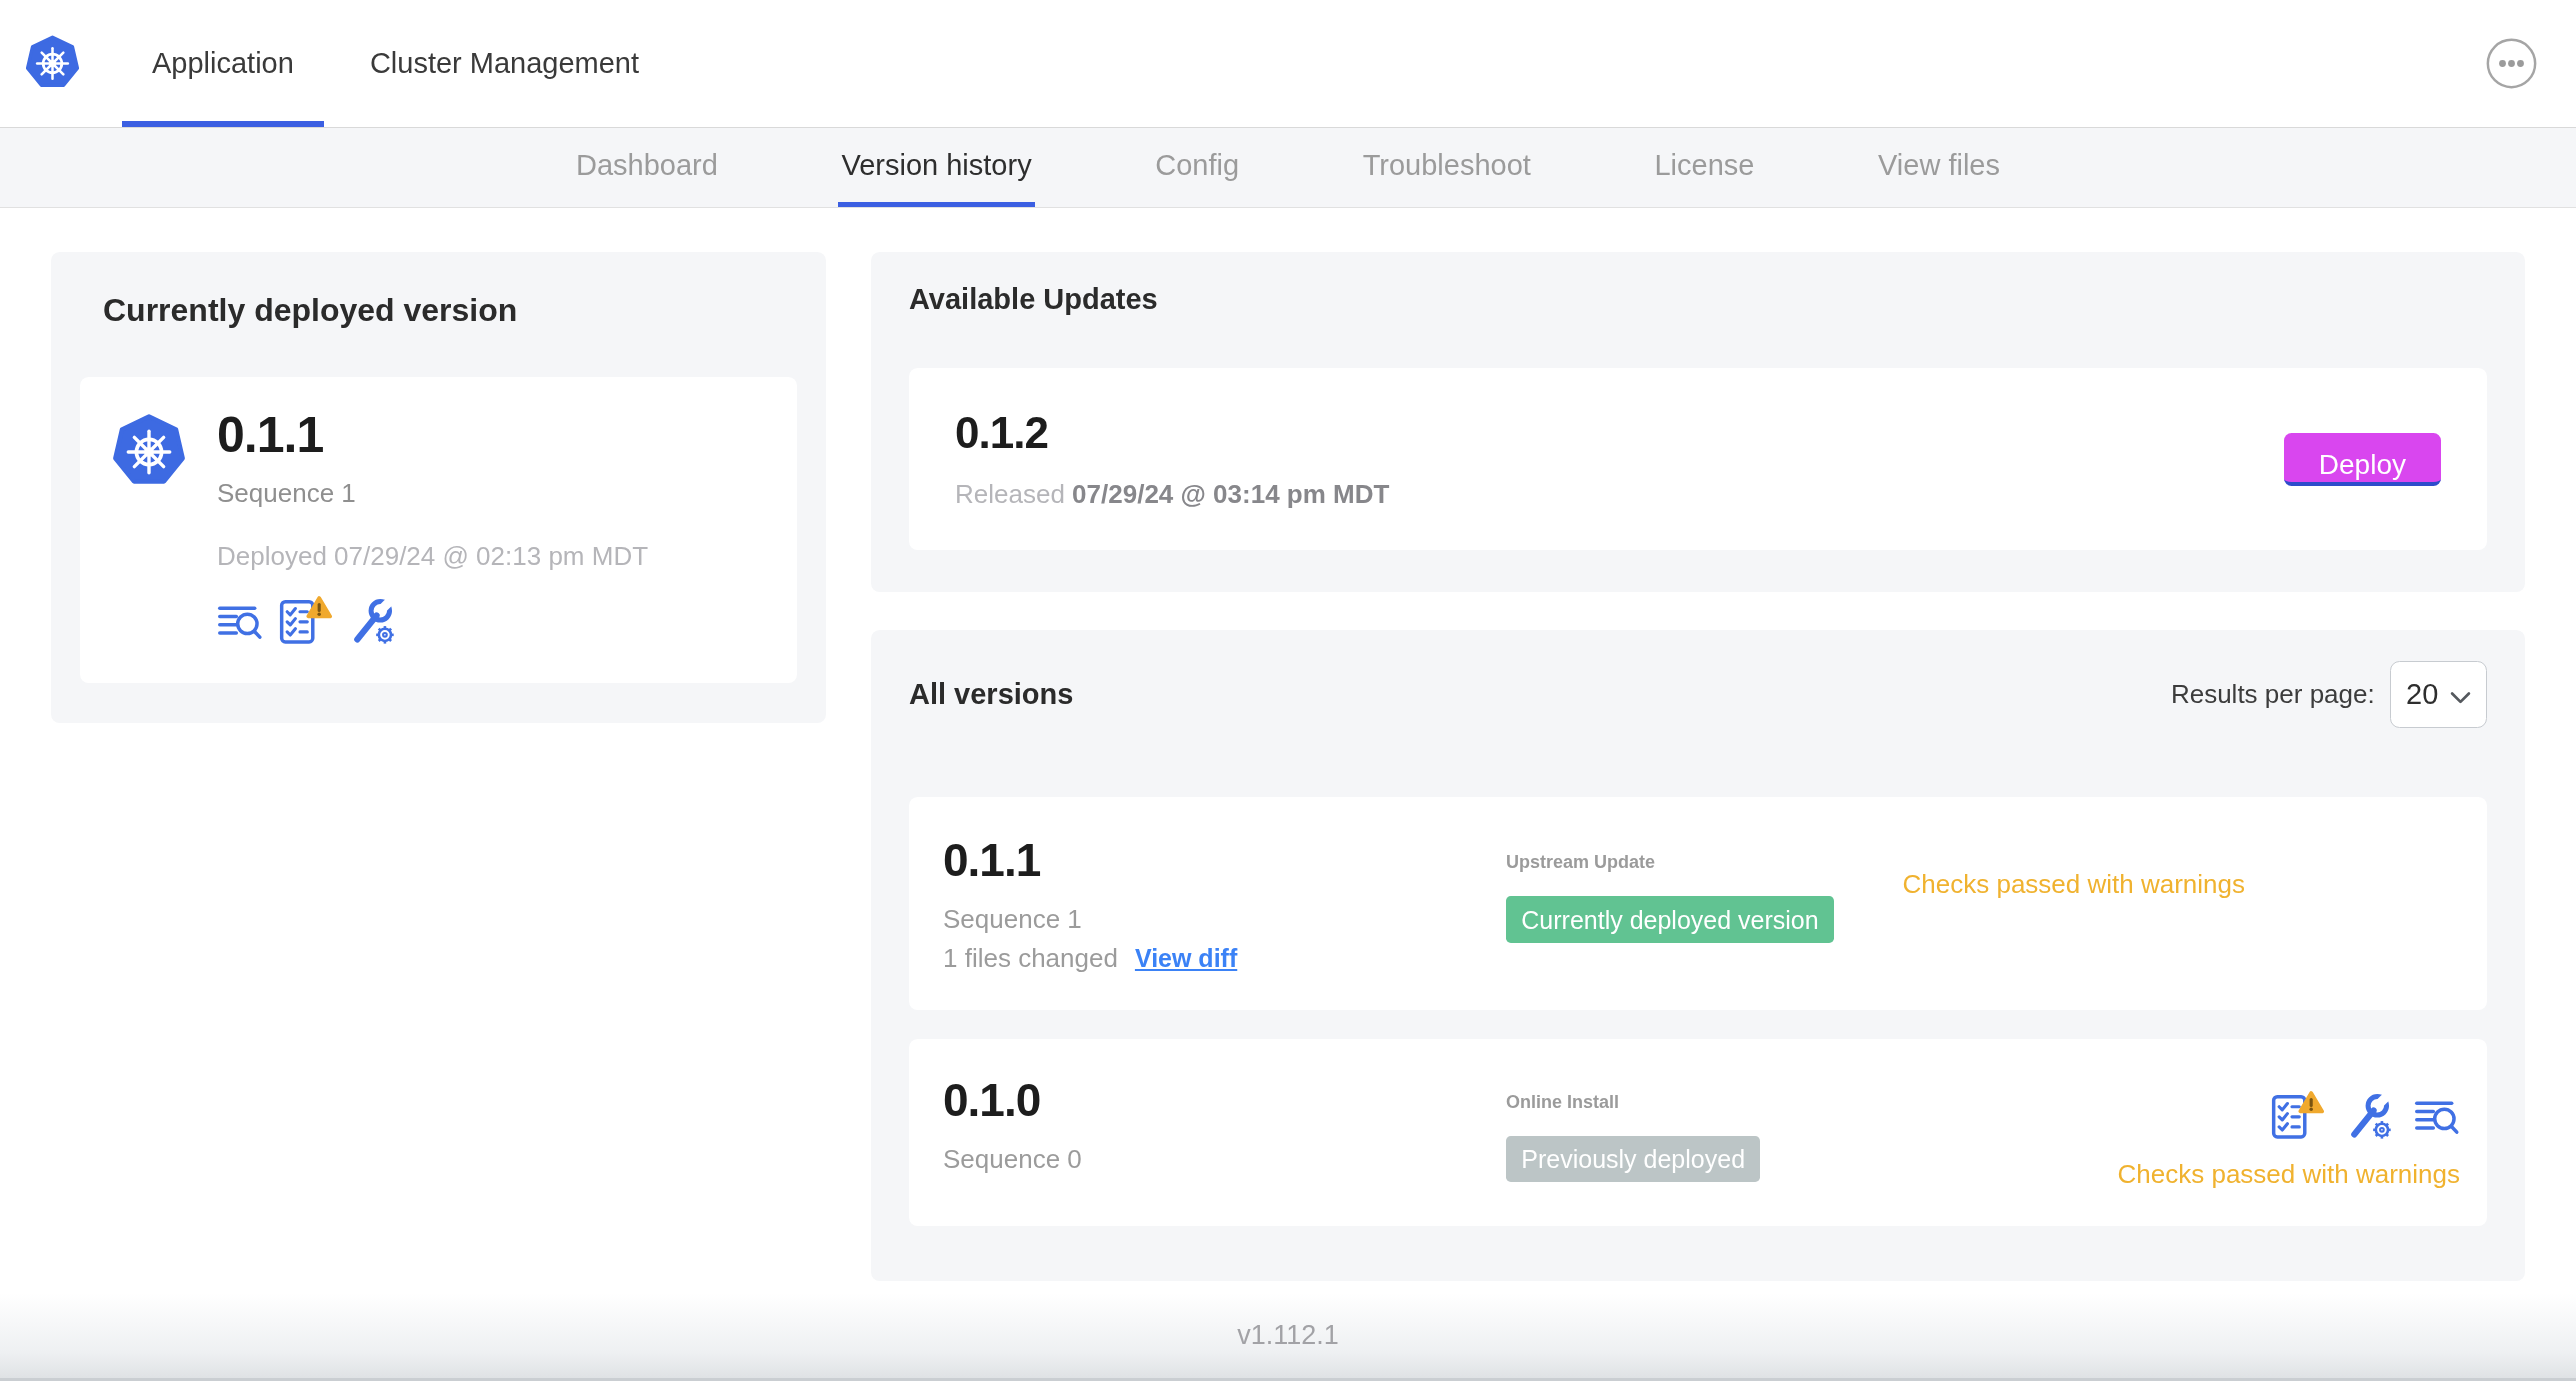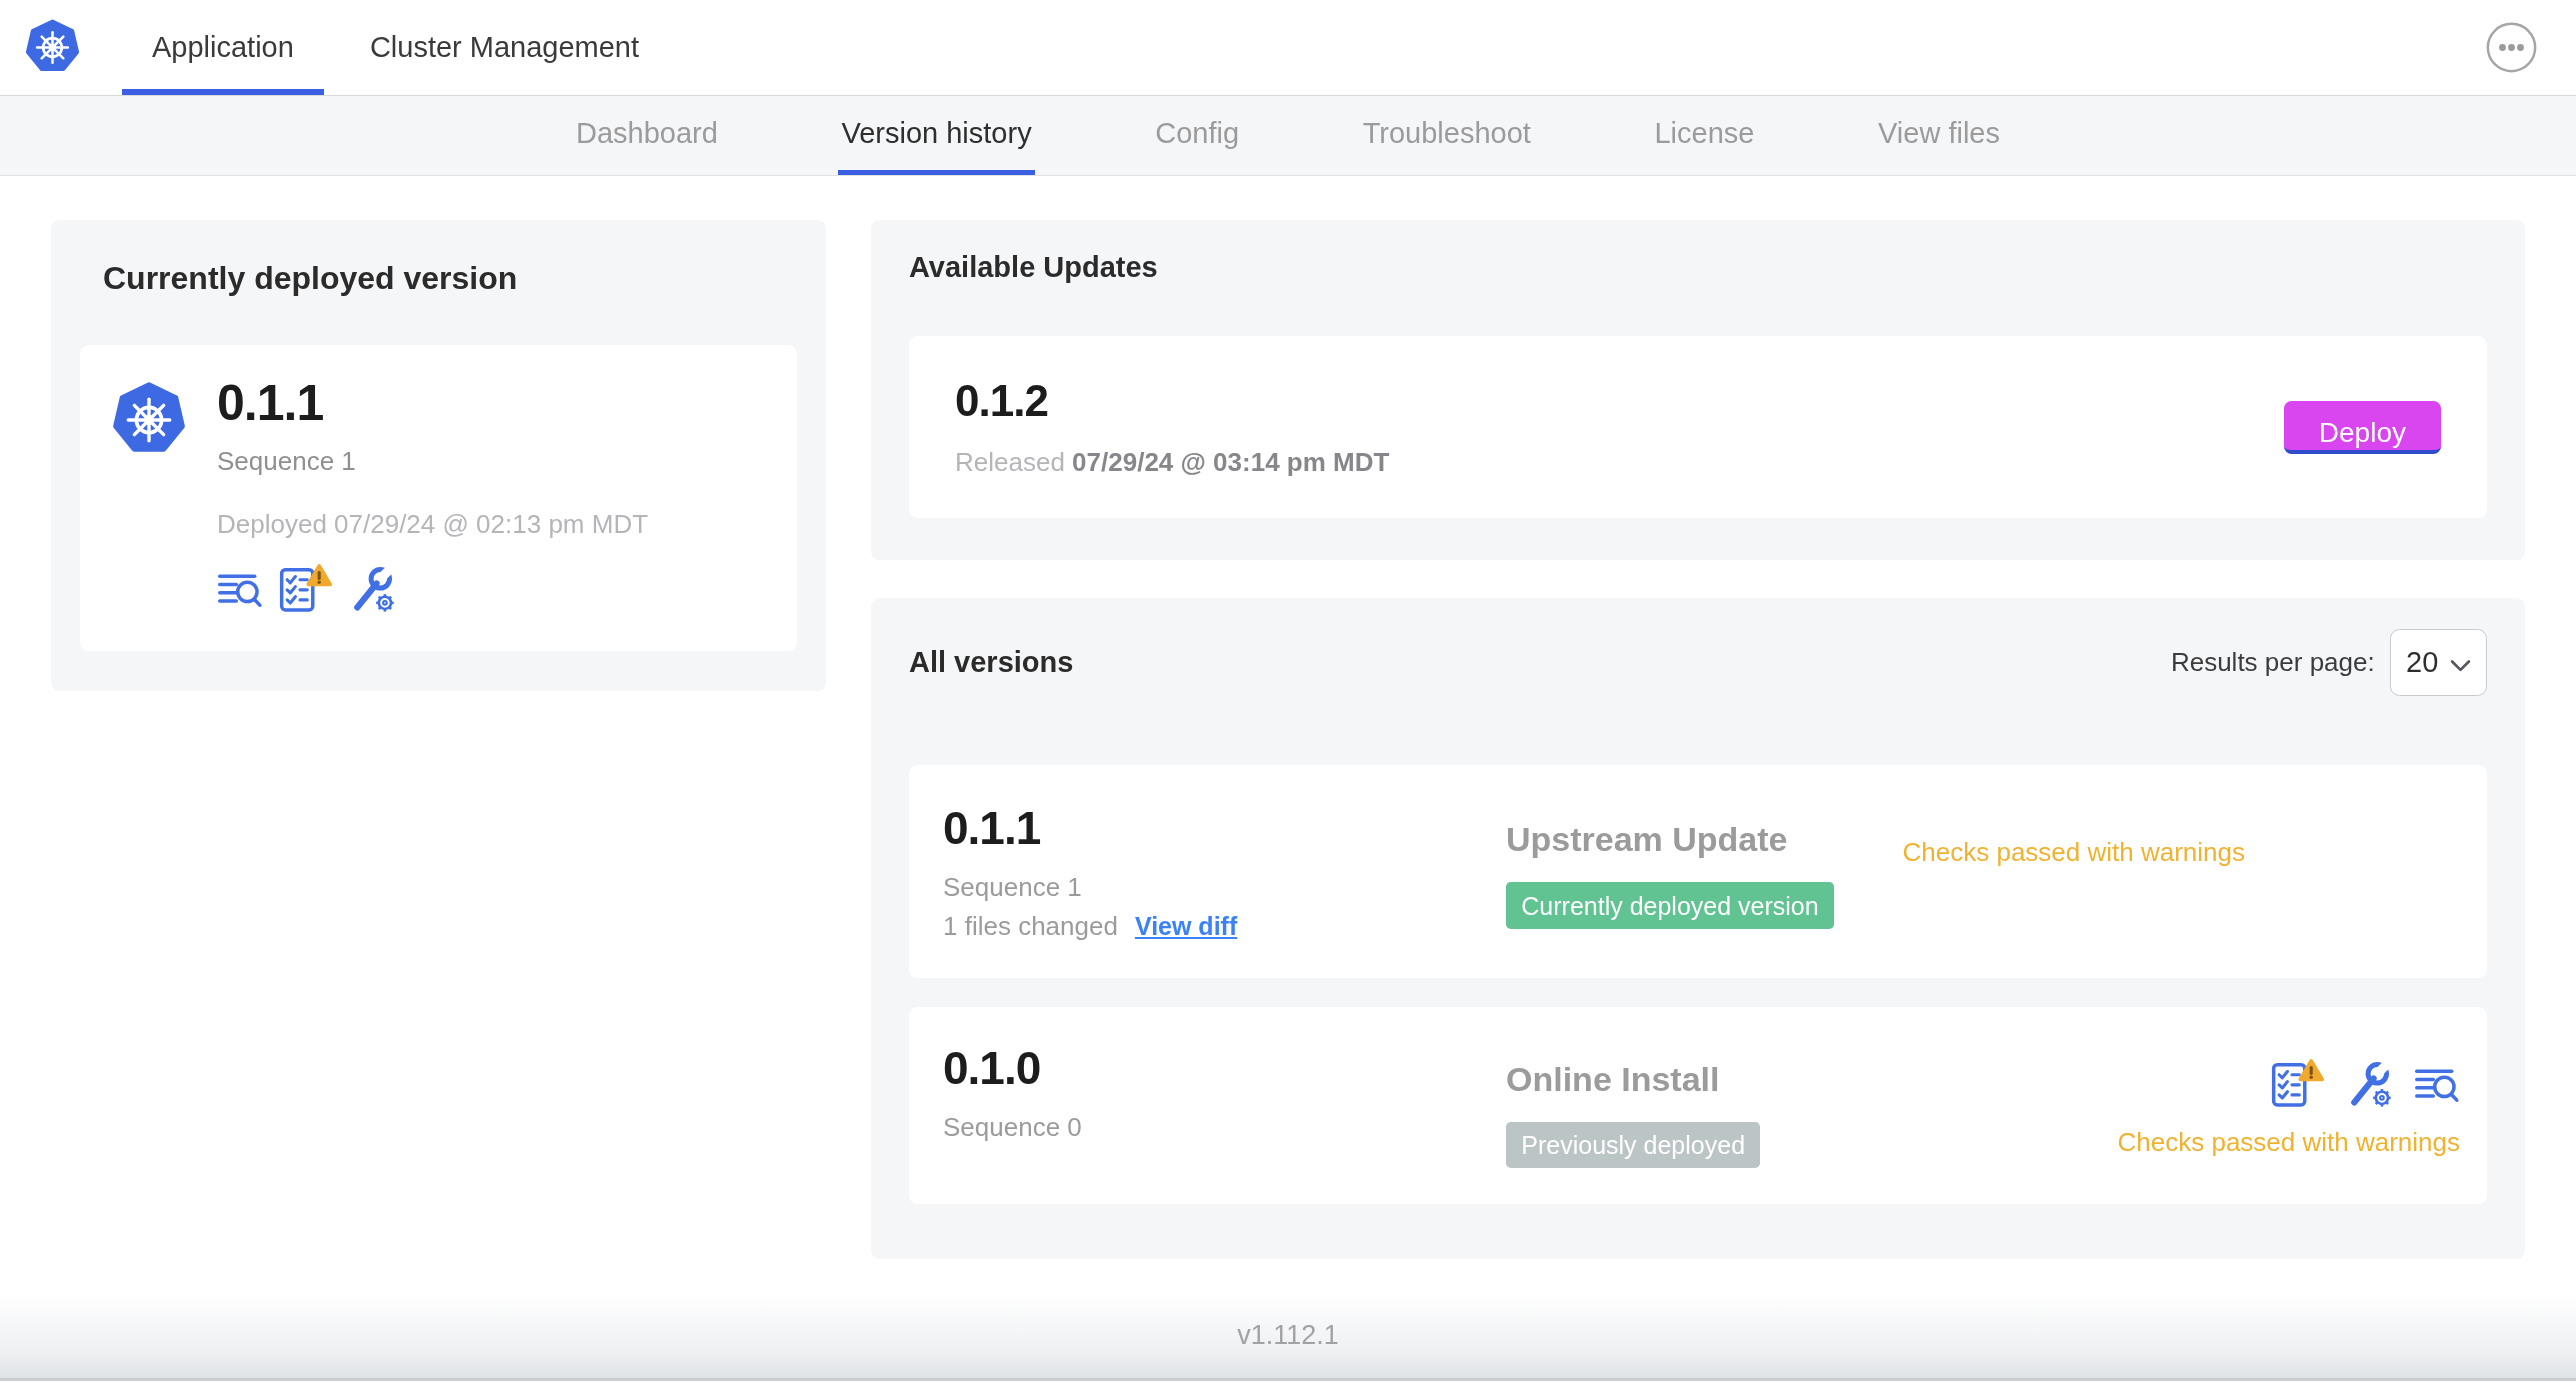--- a/index.html
+++ b/index.html
@@ -4,21 +4,21 @@
 <style>
   * { margin:0; padding:0; box-sizing:border-box; }
   html,body { width:2576px; height:1396px; overflow:hidden; }
   body {
     font-family:"Liberation Sans","DejaVu Sans",sans-serif;
     background:#ffffff; color:#323232; position:relative;
   }
 
   
   .topbar {
-    height:96px; background:#fff; border-bottom:1px solid #d9d9d9;
+    height:128px; background:#fff; border-bottom:1px solid #d9d9d9;
     display:flex; align-items:stretch; position:relative;
   }
   .brand { align-self:center; margin-left:25px; width:55px; height:57px; }
   .top-tabs { display:flex; margin-left:34px; }
   .top-tab {
     display:flex; align-items:center; padding:0 38px; font-size:29px;
     color:#3a3a3a; font-weight:500; position:relative; cursor:pointer;
   }
   .top-tab.active::after {
     content:""; position:absolute; left:7.6px; right:7.6px; bottom:0; height:5.7px;
@@ -87,21 +87,21 @@
   }
   .rows { margin-top:69px; display:flex; flex-direction:column; gap:29px; }
   .vrow { background:#fff; border-radius:8.6px; display:flex; padding:40px 27px 36px 34px; }
   .vrow.short { padding-top:38px; }
   .vcol-left { width:563px; flex:none; }
   .v-num { font-size:46px; font-weight:800; color:#1d1d1d; letter-spacing:-1px; line-height:1; }
   .v-seq { margin-top:21px; font-size:26px; color:#9b9b9b; }
   .v-files { margin-top:7.6px; display:flex; align-items:center; gap:17px; font-size:26px; color:#9b9b9b; }
   .view-diff { color:#3b82f6; font-weight:600; font-size:25px; text-decoration:underline; cursor:pointer; }
   .vcol-mid { flex:1; margin-top:15.3px; }
-  .v-source { font-size:34px; font-weight:700; color:#9b9b9b; }
+  .v-source { font-size:18px; font-weight:700; color:#9b9b9b; }
   .badge {
     display:inline-block; margin-top:23px; font-size:25px; color:#fff;
     padding:10.5px 15.3px 8.6px; border-radius:4.8px; line-height:1.1;
   }
   .badge.green { background:#61c392; }
   .badge.gray  { background:#bcc5c6; }
   .vcol-right { display:flex; flex-direction:column; align-items:flex-end; margin-top:13.4px; }
   .actions { display:flex; align-items:center; gap:23px; }
   .icon-group { display:flex; align-items:flex-end; gap:21px; }
   .btn-outline {

